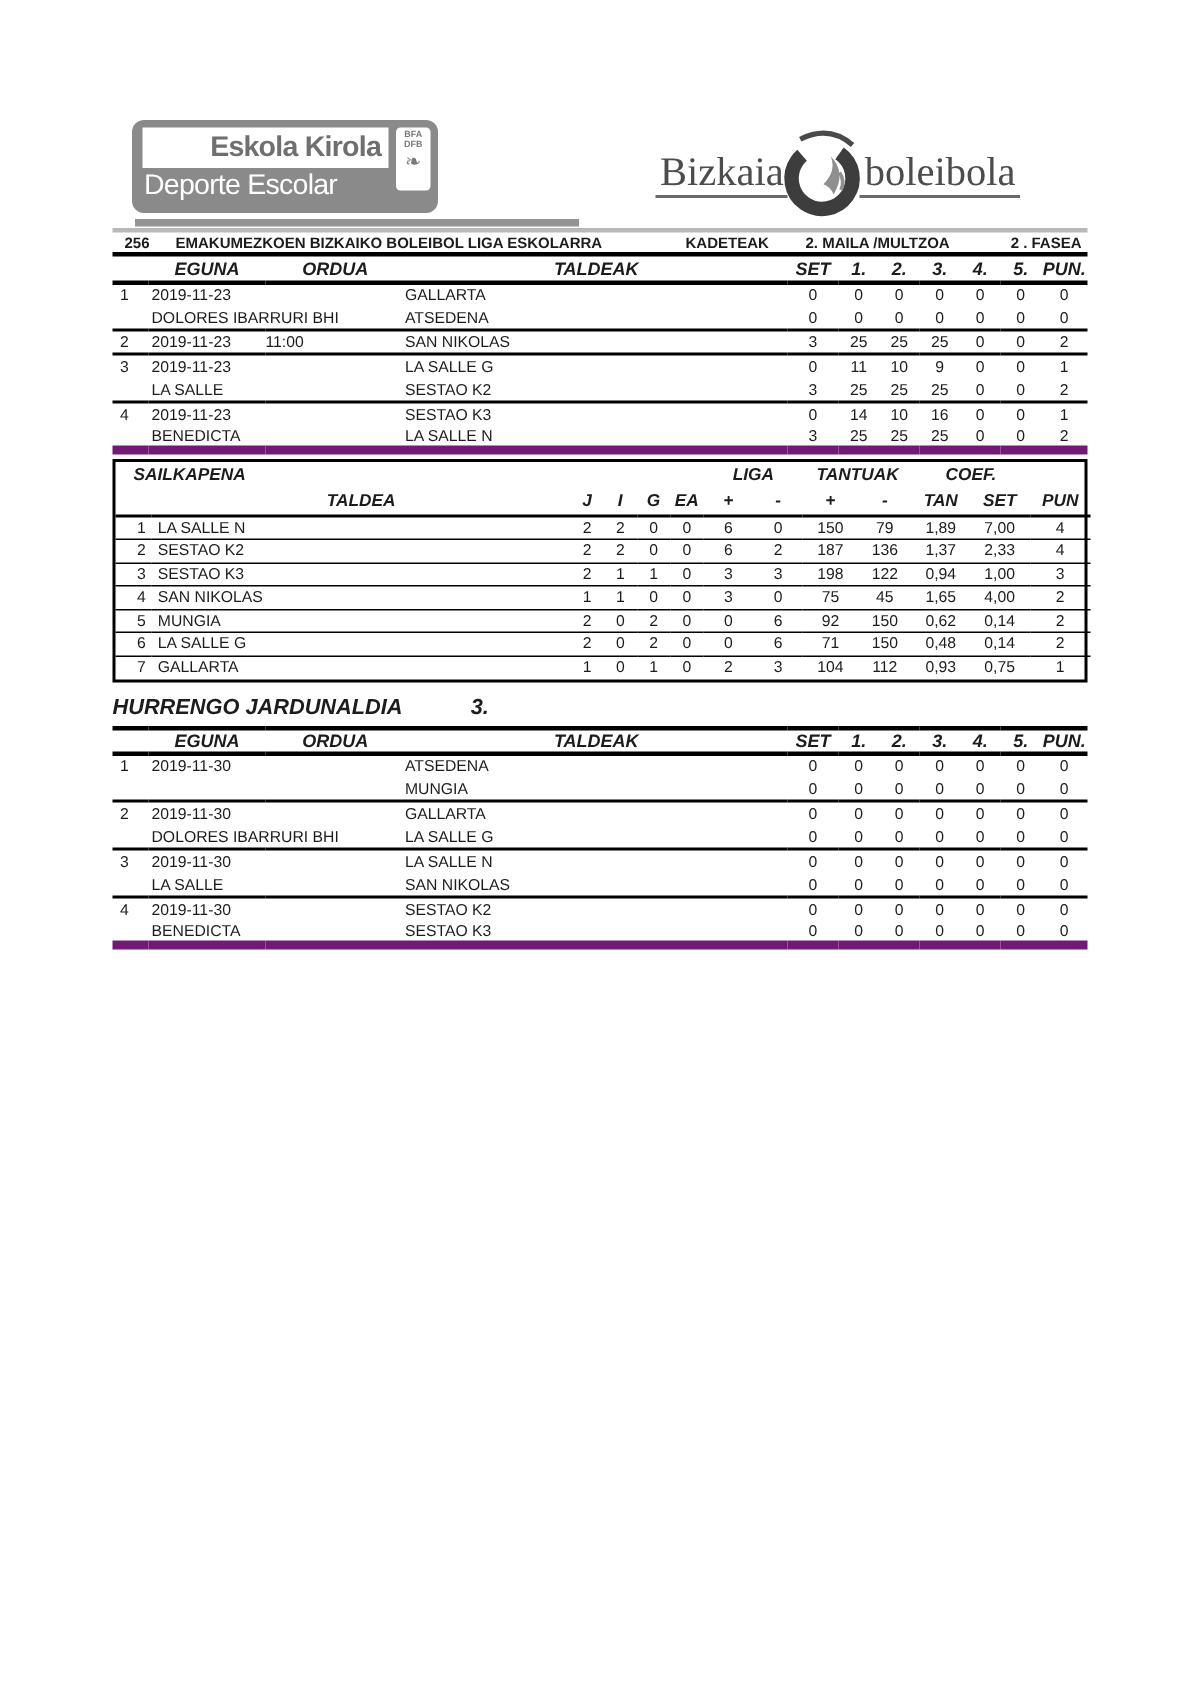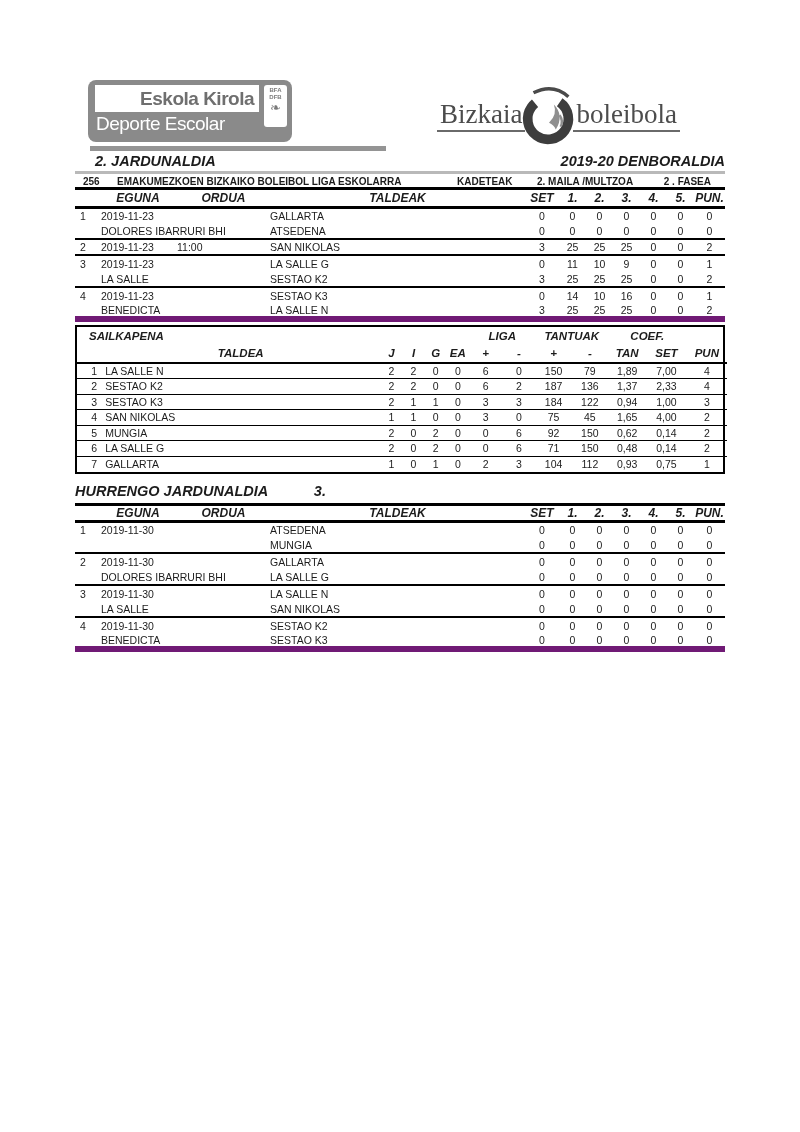--- a/index.html
+++ b/index.html
@@ -33,21 +33,21 @@
   .title-row span { font-weight:bold; font-style:italic; font-size:14.5px; }
   .gray-rule { height:3px; background:#b9b9b9; margin-top:1px; }
 
   
   .league-bar { position:relative; height:16px; border-bottom:3px solid #000; font-weight:bold; font-size:10px; }
   .league-bar span { position:absolute; top:2px; white-space:nowrap; }
   .lb-code { left:8px; }
   .lb-name { left:42px; }
   .lb-cat  { left:382px; }
   .lb-div  { left:462px; }
-  .lb-phase{ right:14px; }
+  .lb-phase{ right:4px; }
 
   
   table { border-collapse:collapse; table-layout:fixed; width:650px; }
   td { padding:0; vertical-align:middle; overflow:hidden; white-space:nowrap; }
   .mtable td { height:16px; font-size:10.5px; }
   .mtable thead td { height:17px; font-weight:bold; font-style:italic; font-size:12px; }
   .mtable thead tr { border-bottom:3px solid #000; }
   .mtable tbody tr.m-top { border-top:2px solid #000; }
   .mtable tbody tr.first { border-top:none; }
   .mtable { border-bottom:6px solid #701a75; }
@@ -100,24 +100,20 @@
           <path d="M16 7 Q 36 -3 52 11" stroke="#4a4a4a" stroke-width="3.5"></path>
           <path d="M37 19 q11 11 2 26 q-2 -5 -7 -7 q9 -9 5 -19" fill="#8f8f8f"></path>
           <path d="M43 30 q4 6 1 12" stroke="#8f8f8f" stroke-width="2.5"></path>
         </g>
       </svg>
       <span class="word">boleibola</span>
     </div>
   </div>
   <div class="shadow-bar"></div>
 
-  <div class="title-row">
-    <span>2. JARDUNALDIA</span>
-    <span>2019-20 DENBORALDIA</span>
-  </div>
   <div class="gray-rule"></div>
 
   <div class="league-bar">
     <span class="lb-code">256</span>
     <span class="lb-name">EMAKUMEZKOEN BIZKAIKO BOLEIBOL LIGA ESKOLARRA</span>
     <span class="lb-cat">KADETEAK</span>
     <span class="lb-div">2. MAILA /MULTZOA</span>
     <span class="lb-phase">2 . FASEA</span>
   </div>
 
@@ -316,21 +312,21 @@
         </tr>
         <tr>
           <td class="poscell">3</td>
           <td class="teamcell">SESTAO K3</td>
           <td class="c">2</td>
           <td class="c">1</td>
           <td class="c">1</td>
           <td class="c">0</td>
           <td class="c">3</td>
           <td class="c">3</td>
-          <td class="c">184</td>
+          <td class="c">198</td>
           <td class="c">122</td>
           <td class="c">0,94</td>
           <td class="c">1,00</td>
           <td class="c">3</td>
         </tr>
         <tr>
           <td class="poscell">4</td>
           <td class="teamcell">SAN NIKOLAS</td>
           <td class="c">1</td>
           <td class="c">1</td>

